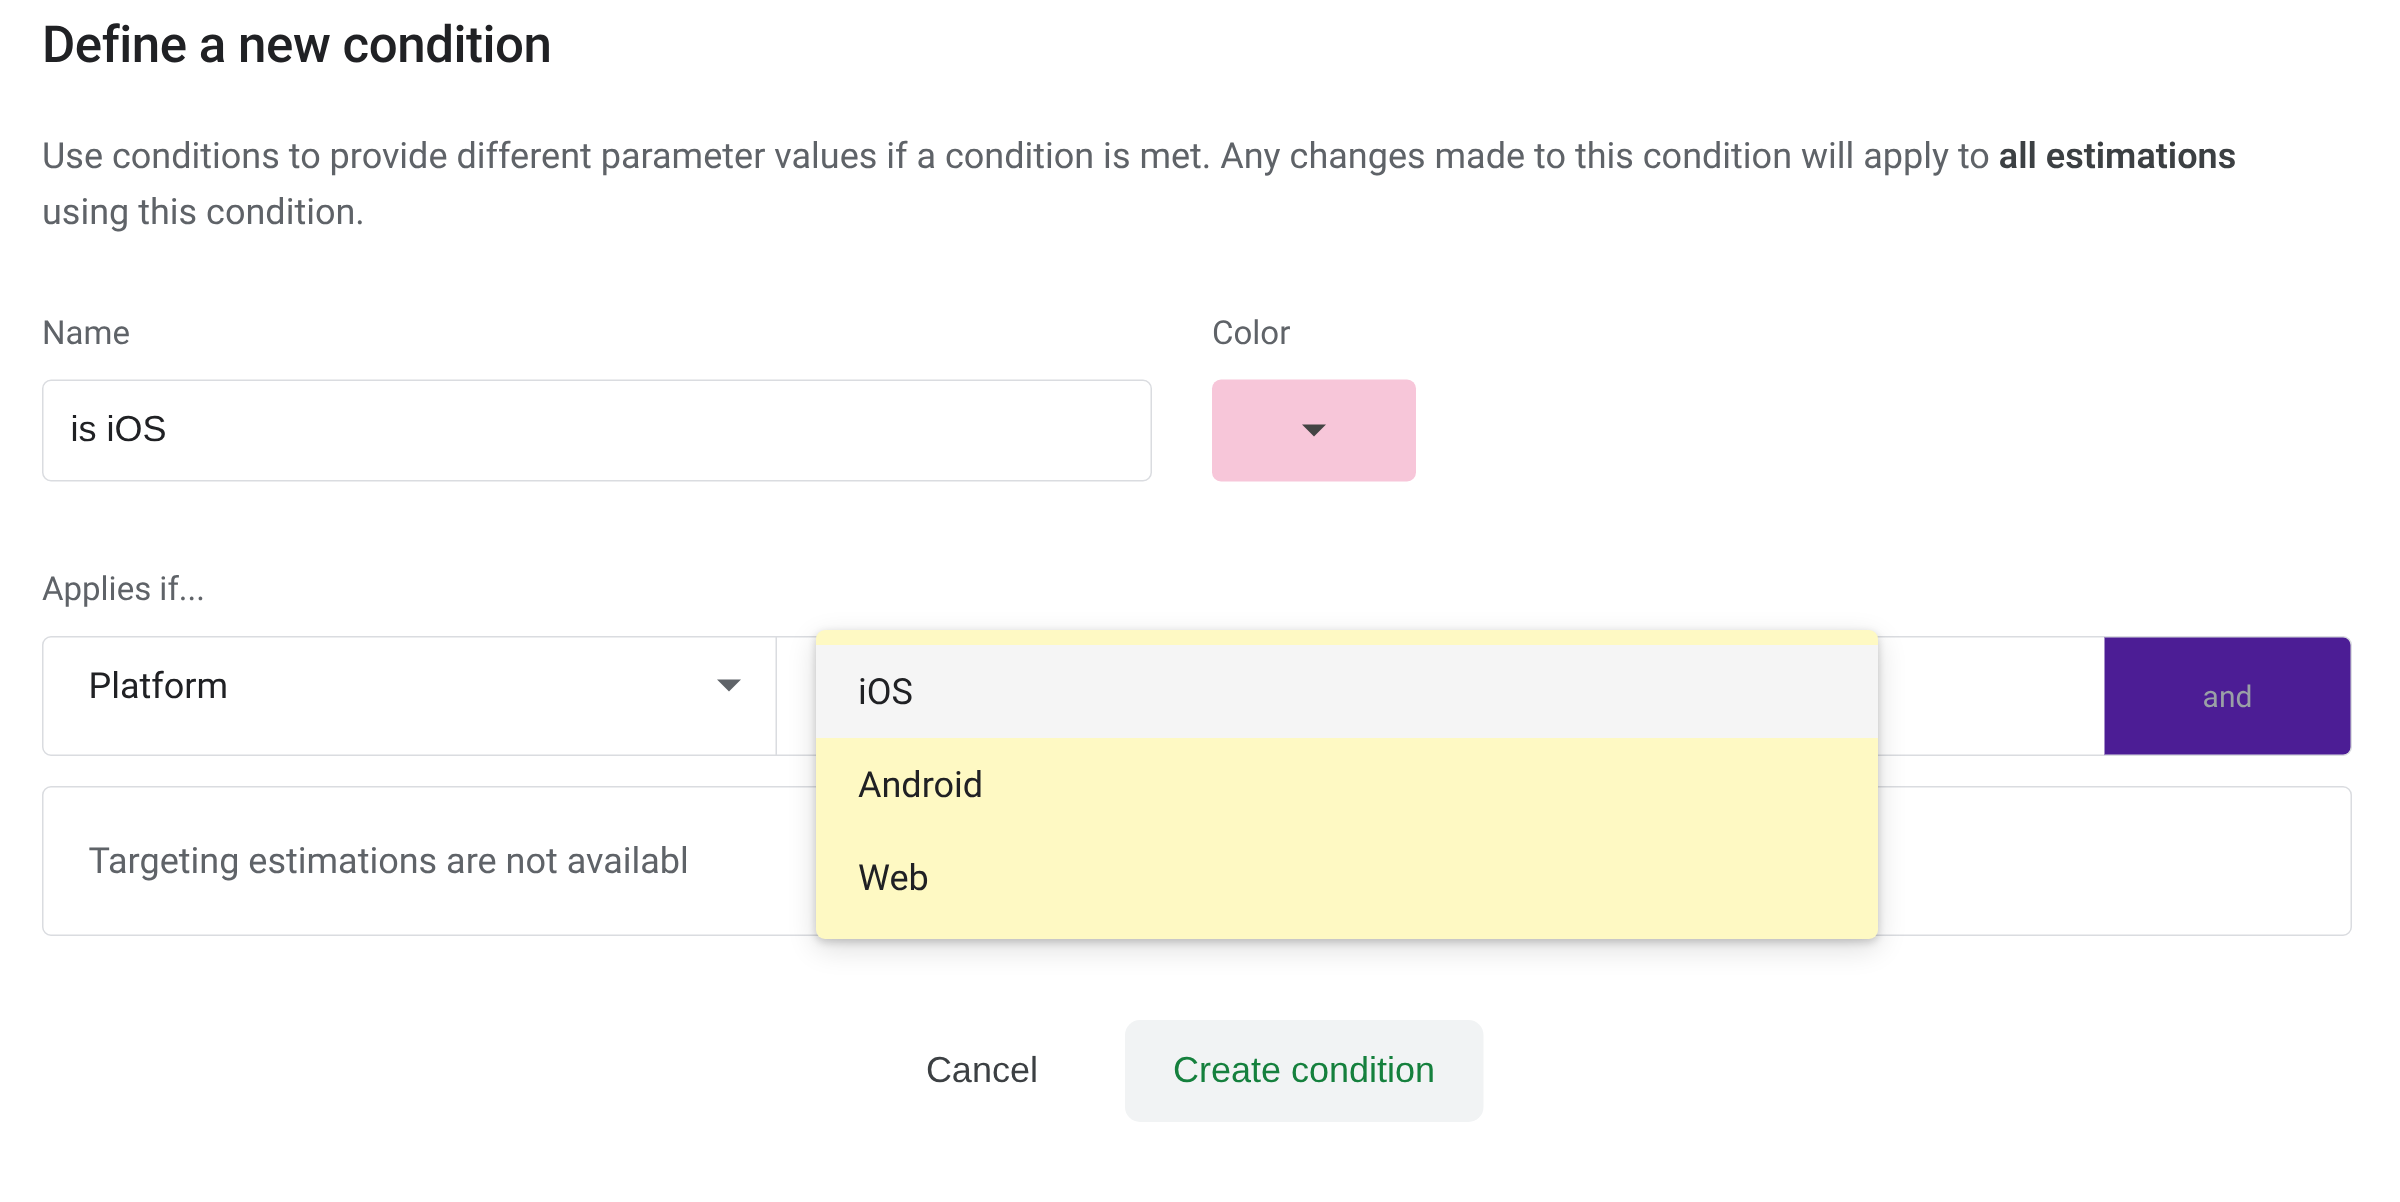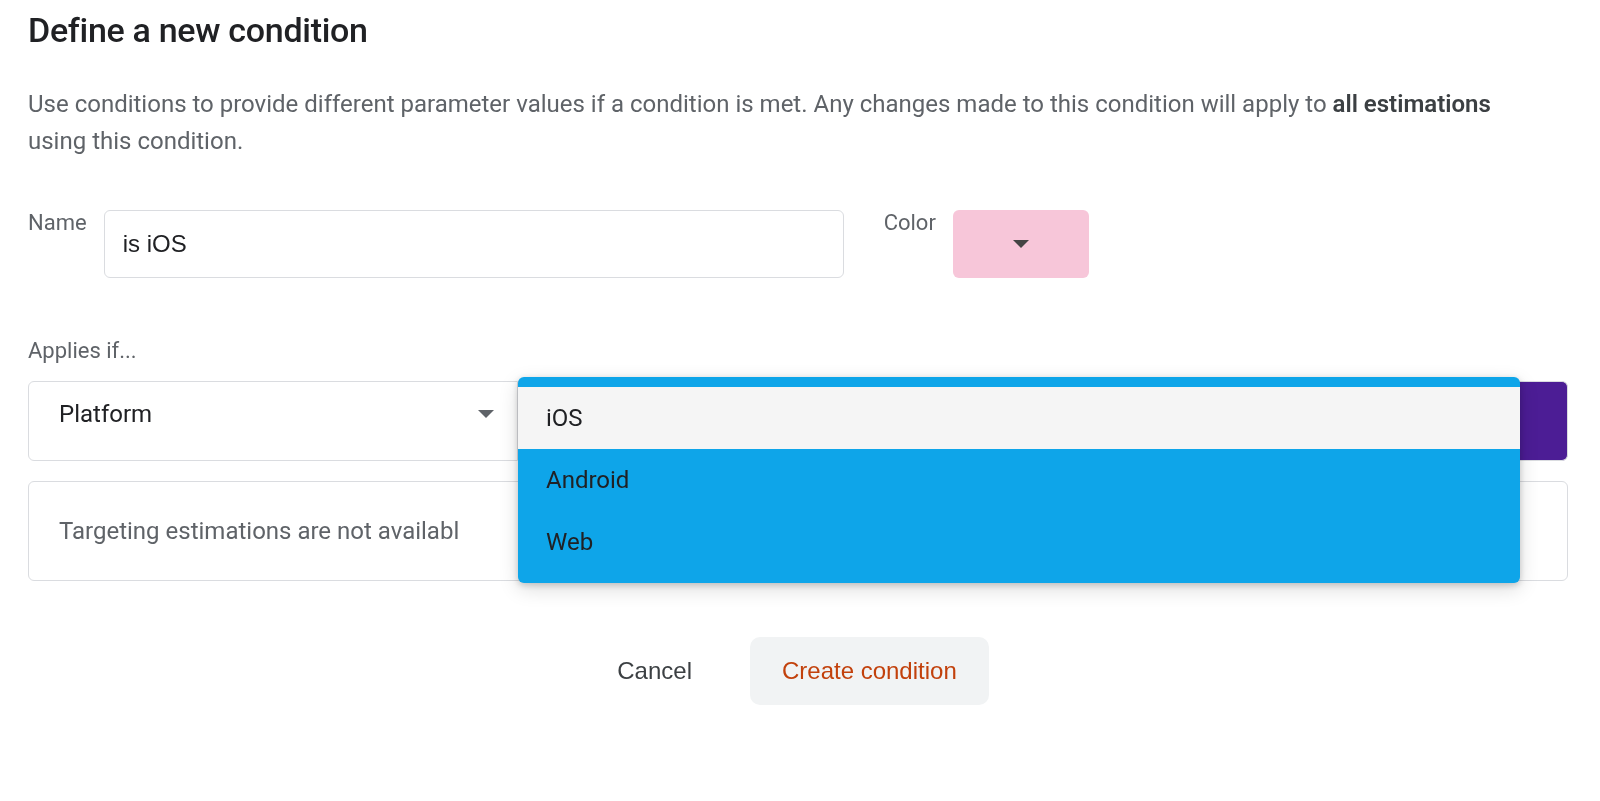--- a/index.html
+++ b/index.html
@@ -32,21 +32,21 @@
       font-weight: 600;
       color: #3c4043;
     }
     .form-row {
       display: flex;
       gap: 40px;
       margin-bottom: 60px;
     }
     .form-group {
       display: flex;
-      gap: 17px;
+      flex-direction: column;
     }
     .form-label {
       font-size: 22px;
       color: #5f6368;
       margin-bottom: 18px;
     }
     .name-input {
       width: 740px;
       height: 68px;
       border: 1px solid #dadce0;
@@ -118,23 +118,23 @@
     .middle-strip {
       flex: 1;
       height: 80px;
       border-top: 1px solid #dadce0;
       border-bottom: 1px solid #dadce0;
       background: #fff;
     }
     .dropdown-menu {
       position: absolute;
       top: -4px;
-      left: 490px;
-      width: 1002px;
-      background: #0ea5e9;
+      left: 516px;
+      width: 708px;
+      background: #fef9c3;
       border-radius: 6px;
       box-shadow: 0 2px 6px rgba(0,0,0,0.18), 0 6px 20px rgba(0,0,0,0.14);
       padding: 10px 0;
       z-index: 10;
     }
     .dropdown-item {
       height: 62px;
       display: flex;
       align-items: center;
       padding: 0 28px;
@@ -172,21 +172,21 @@
       color: #3c4043;
       font-weight: 500;
       cursor: pointer;
       padding: 16px 10px;
     }
     .create-button {
       background: #f1f3f4;
       border: none;
       border-radius: 10px;
       font-size: 24px;
-      color: #c2410c;
+      color: #15803d;
       font-weight: 500;
       padding: 20px 32px;
       cursor: not-allowed;
     }
     .container {
       max-width: 1540px;
     }
   </style>
 </head>
 <body>

